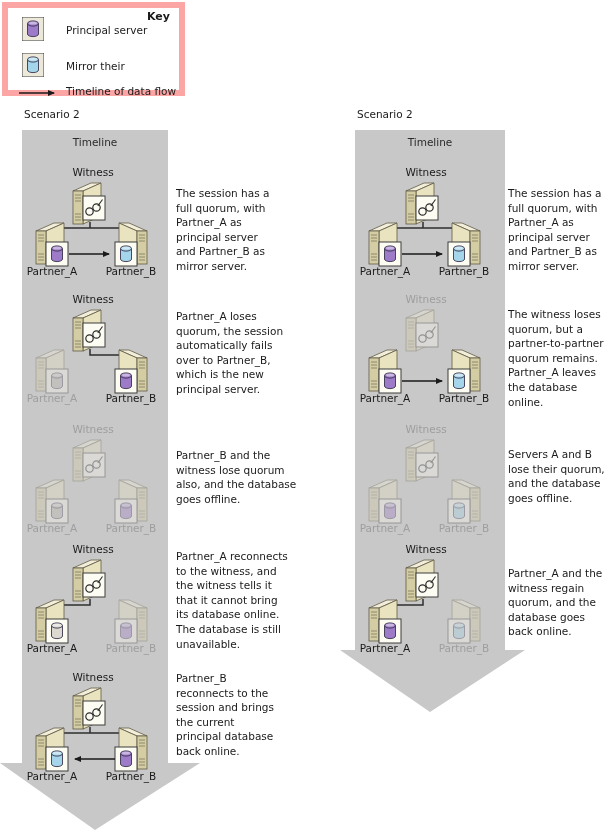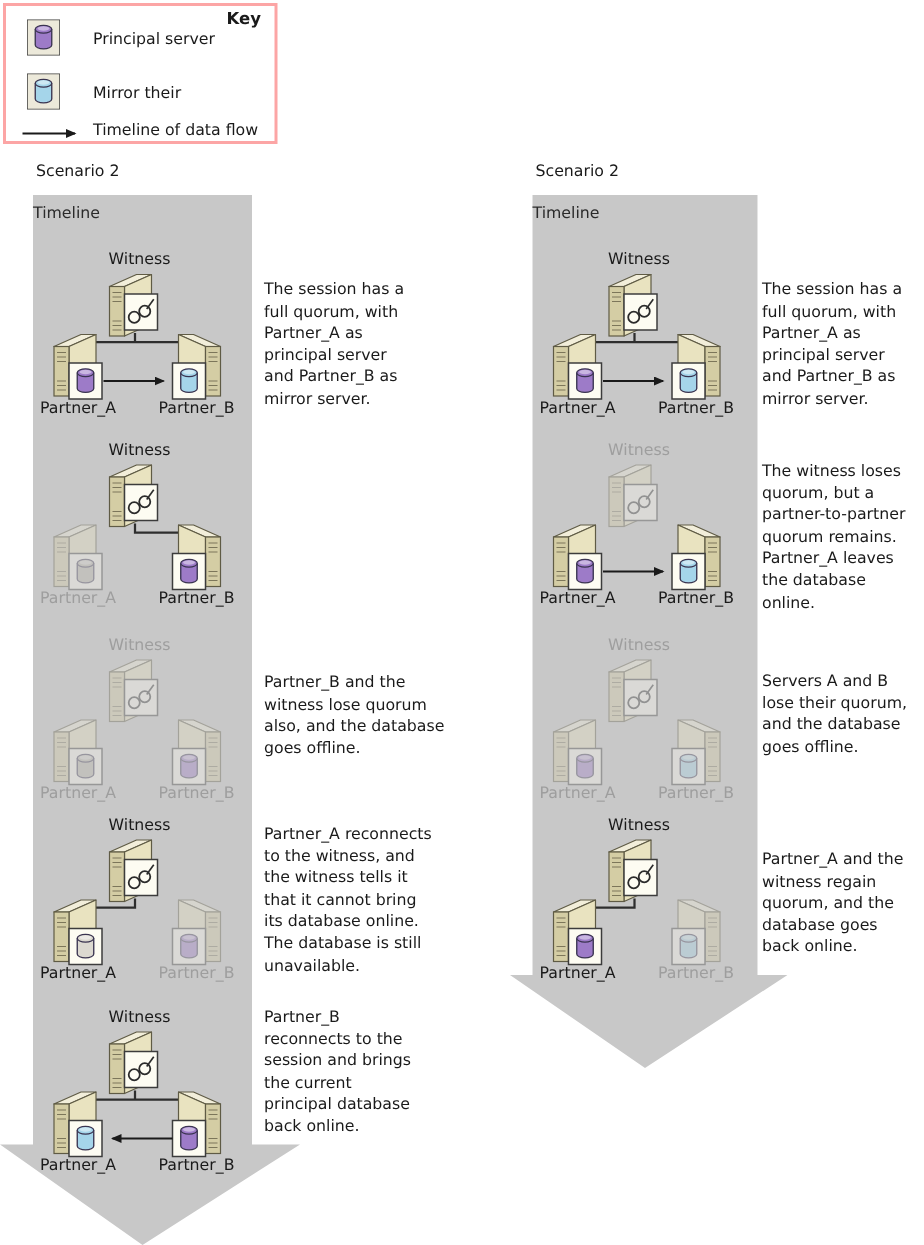--- a/index.html
+++ b/index.html
@@ -5,30 +5,30 @@
   *{margin:0;padding:0;box-sizing:border-box}
   html,body{background:#fff}
   body{font-family:"DejaVu Sans",sans-serif;color:#1a1a1a}
   .canvas{position:relative;width:616px;height:830px;background:#fff;overflow:hidden;font-size:10.5px}
   .abs{position:absolute}
   .timeline-arrow{position:absolute;background:#c8c8c8}
   #tl1{left:0;top:130px;width:215px;height:700px;
        clip-path:polygon(22px 0,168px 0,168px 633px,200px 633px,95px 700px,0 633px,22px 633px)}
   #tl2{left:340px;top:130px;width:195px;height:585px;
        clip-path:polygon(15px 0,165px 0,165px 520px,185px 520px,90px 582px,0 520px,15px 520px)}
-  .tl-label{position:absolute;color:#2b2b2b}
+  .tl-label{position:absolute;text-align:center;color:#2b2b2b}
   .scn-title{position:absolute;color:#1a1a1a}
   .stage{position:absolute;overflow:visible}
   .stage text{font-size:10.5px;fill:#1a1a1a;text-anchor:middle;font-family:"DejaVu Sans",sans-serif}
   .stage text.dim{fill:#9e9e9e}
   .conn{stroke:#2e2e2e;stroke-width:1.5;fill:none}
   .flow{stroke:#1a1a1a;stroke-width:1.4;fill:none}
   .faded{opacity:.34}
   .desc{position:absolute;white-space:pre-line;line-height:14.6px;color:#1a1a1a}
-  .keybox{position:absolute;left:2px;top:2px;width:183px;height:94px;background:#fff;border:2px solid #fca5a5}
+  .keybox{position:absolute;left:2px;top:2px;width:183px;height:94px;background:#fff;border:6px solid #fca5a5}
   .key-title{position:absolute;right:9px;top:2px;font-weight:bold;font-size:11px}
   .key-label{position:absolute;left:58px}
 </style>
 </head>
 <body>
 
 <svg width="0" height="0" style="position:absolute" aria-hidden="true">
   <defs>
     <marker id="ah" markerWidth="8" markerHeight="8" refX="6" refY="3" orient="auto" markerUnits="userSpaceOnUse">
       <path d="M0,0 L7,3 L0,6 Z" fill="#1a1a1a"></path>
@@ -283,20 +283,26 @@
     <text x="30" y="107">Partner_A</text>
     <text class="dim" x="109" y="107">Partner_B</text>
   </svg>
 
   <div class="desc" style="left:176px;top:186px;width:142px">The session has a
 full quorum, with
 Partner_A as
 principal server
 and Partner_B as
 mirror server.</div>
+  <div class="desc" style="left:176px;top:309px;width:142px">Partner_A loses
+quorum, the session
+automatically fails
+over to Partner_B,
+which is the new
+principal server.</div>
   <div class="desc" style="left:176px;top:448px;width:142px">Partner_B and the
 witness lose quorum
 also, and the database
 goes offline.</div>
   <div class="desc" style="left:176px;top:549px;width:142px">Partner_A reconnects
 to the witness, and
 the witness tells it
 that it cannot bring
 its database online.
 The database is still

